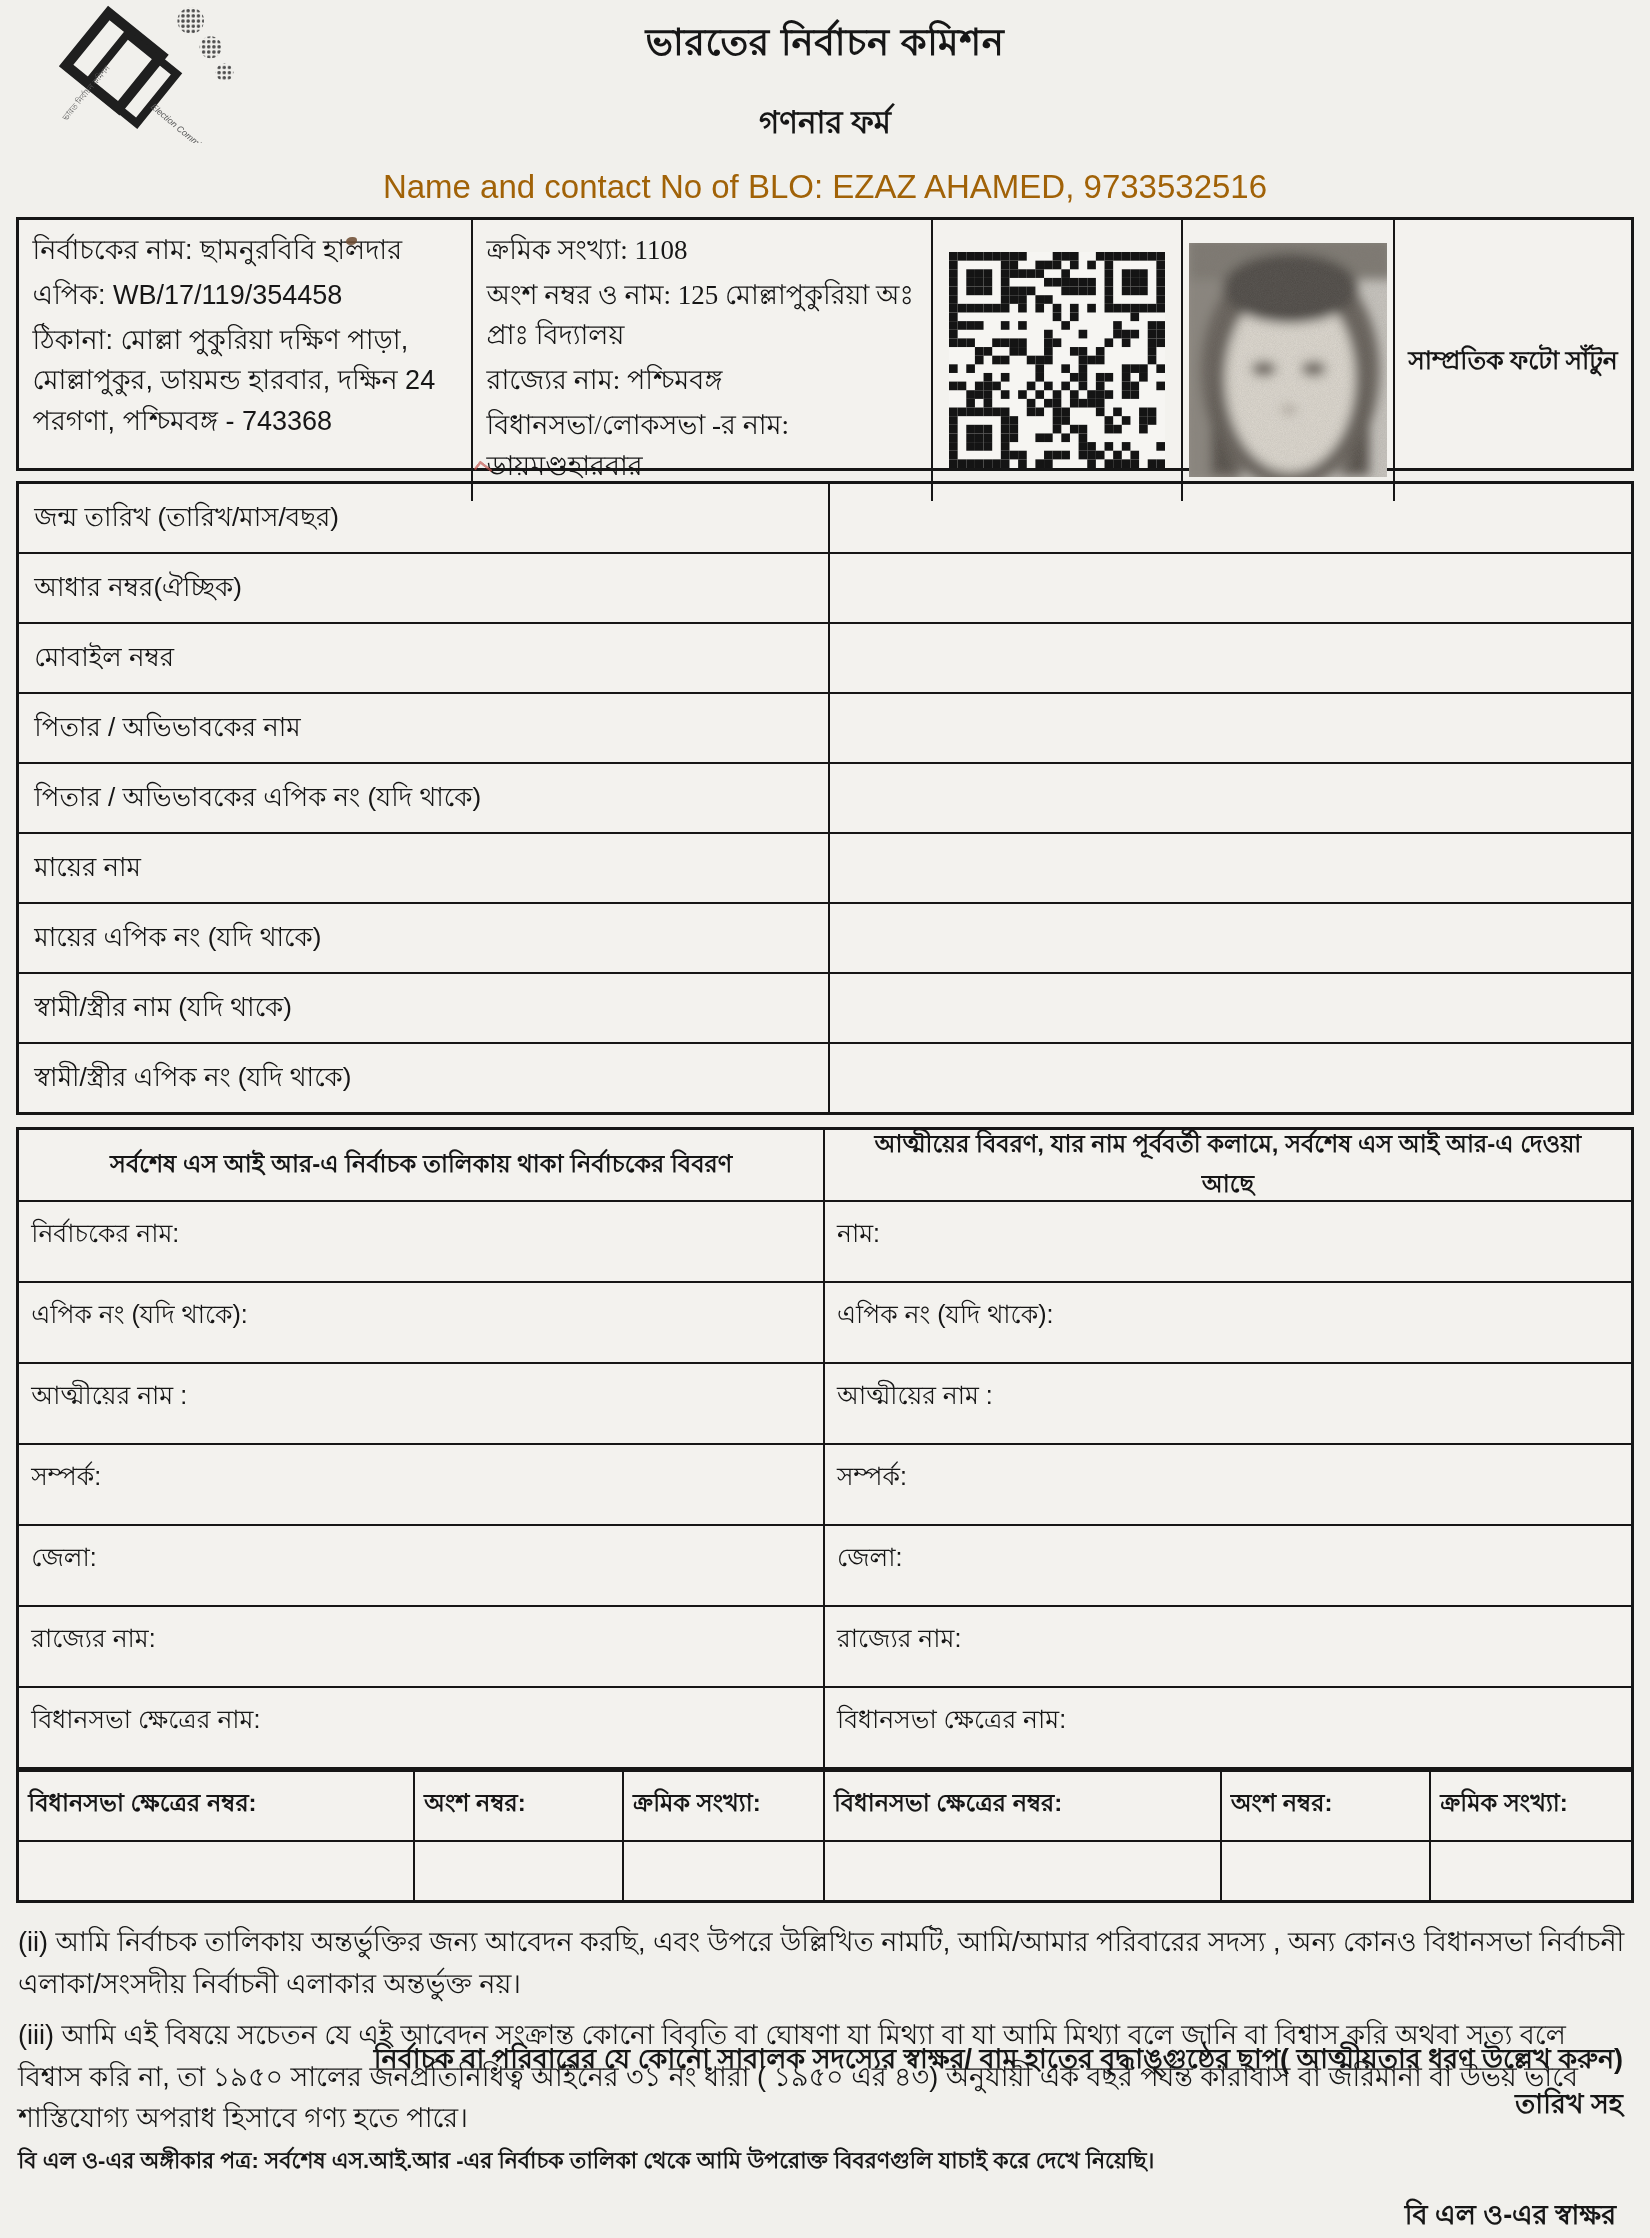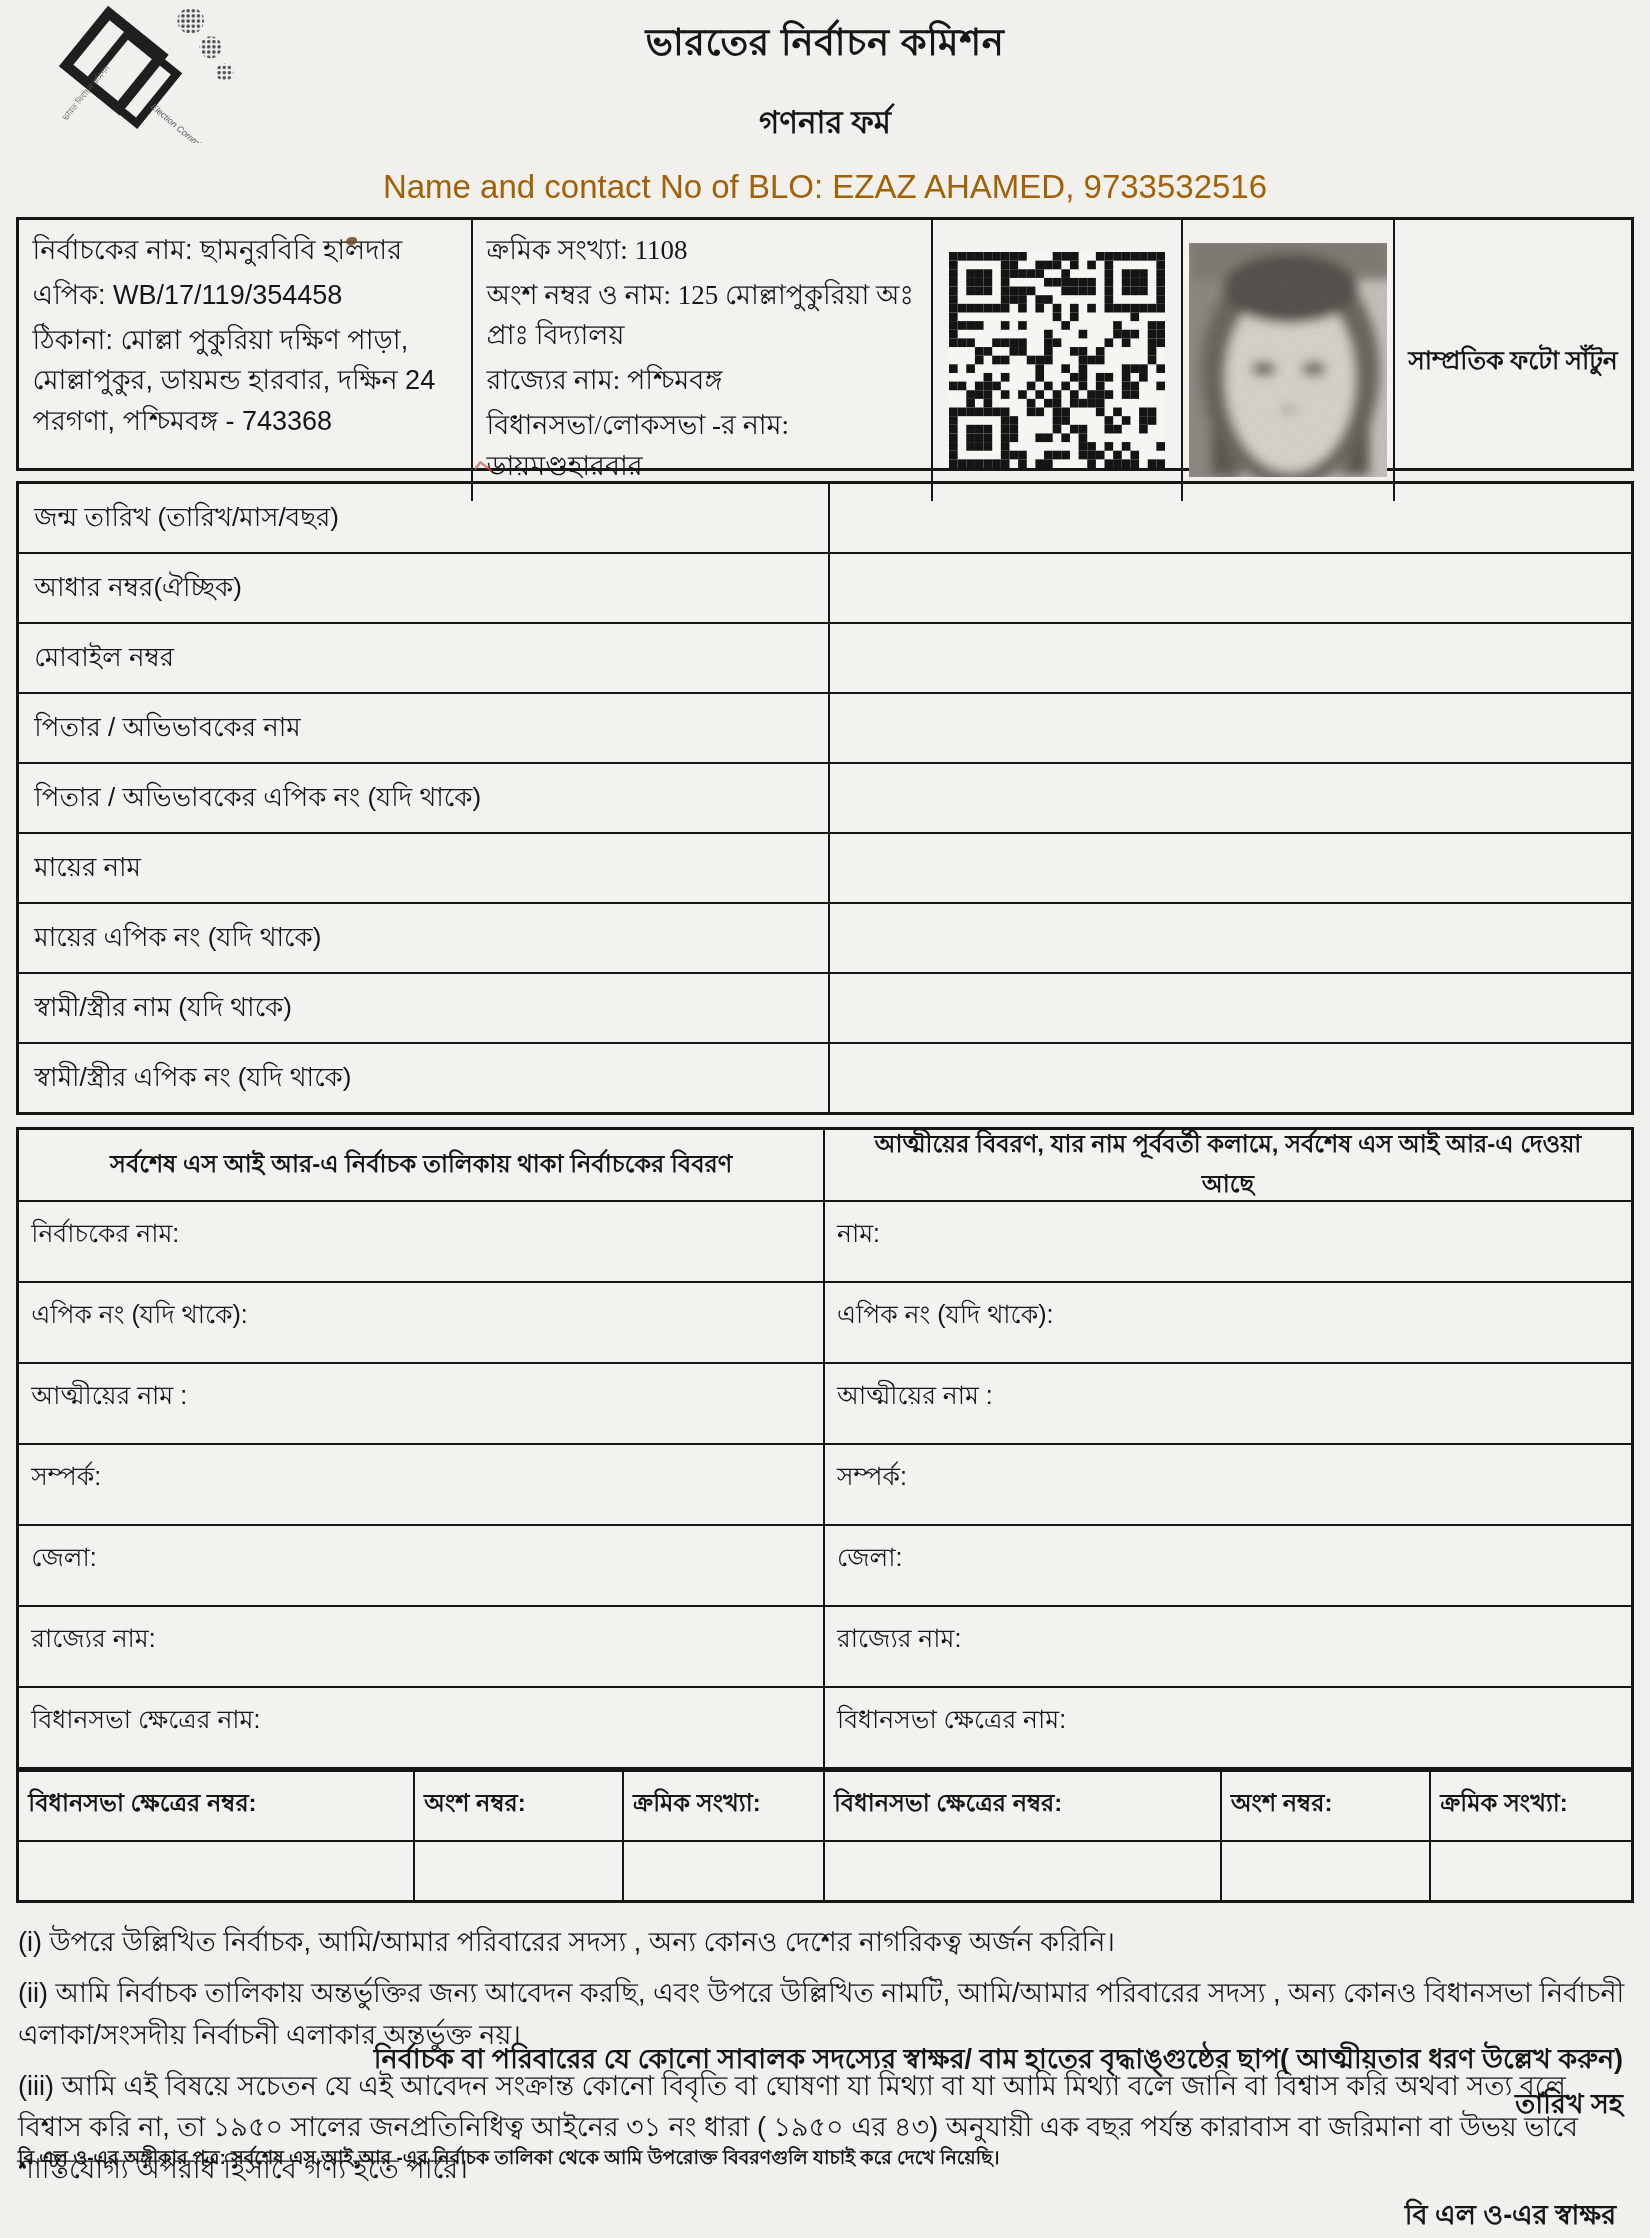--- a/index.html
+++ b/index.html
@@ -37,21 +37,21 @@
   .sir-sub{display:grid;grid-template-columns:49% 26% 25%;height:68px;border-bottom:2.2px solid #161616;}
   .sir-sub div{padding:12px 0 0 9px;font-size:24px;font-weight:700;}
   .sir-sub div + div{border-left:2.2px solid #161616;}
   .sir-empty{display:grid;grid-template-columns:49% 26% 25%;height:58px;}
   .sir-empty div + div{border-left:2.2px solid #161616;}
   
   .decl{margin:19px 18px 0;}
   .decl p{font-size:27px;line-height:1.55;margin:0 0 9px;font-weight:500;}
   .sig-note{position:absolute;right:27px;top:2038px;width:1257px;text-align:right;
             font-size:27px;font-weight:600;}
-  .pledge{position:absolute;left:18px;top:2143px;width:1153px;font-size:19px;font-weight:600;}
+  .pledge{position:absolute;left:18px;top:2143px;width:1153px;font-size:22px;font-weight:600;}
   .blo-sig{position:absolute;right:34px;top:2194px;font-size:27px;font-weight:600;}
   
   .speck-brown{position:absolute;left:346px;top:237px;width:11px;height:8.1px;background:#6b4a2f;
                border-radius:60% 40% 55% 45%;opacity:.85;}
   .mark-red{position:absolute;left:475px;top:464px;width:13.3px;height:8.1px;border-left:3px solid #c4524a;
             border-top:3px solid #c4524a;transform:rotate(38deg);opacity:.65;border-radius:1.5px;}
 </style>
 </head>
 <body>
 
@@ -503,21 +503,20 @@
       </div>
       <div class="sir-empty">
           <div></div>
           <div></div>
           <div></div>
         </div>
     </div>
   </div>
 
   <div class="decl">
-    <p>(i) উপরে উল্লিখিত নির্বাচক, আমি/আমার পরিবারের সদস্য , অন্য কোনও দেশের নাগরিকত্ব অর্জন করিনি।</p>
     <p>(ii) আমি নির্বাচক তালিকায় অন্তর্ভুক্তির জন্য আবেদন করছি, এবং উপরে উল্লিখিত নামটি, আমি/আমার পরিবারের সদস্য , অন্য কোনও বিধানসভা নির্বাচনী এলাকা/সংসদীয় নির্বাচনী এলাকার অন্তর্ভুক্ত নয়।</p>
     <p>(iii) আমি এই বিষয়ে সচেতন যে এই আবেদন সংক্রান্ত কোনো বিবৃতি বা ঘোষণা যা মিথ্যা বা যা আমি মিথ্যা বলে জানি বা বিশ্বাস করি অথবা সত্য বলে বিশ্বাস করি না, তা ১৯৫০ সালের জনপ্রতিনিধিত্ব আইনের ৩১ নং ধারা ( ১৯৫০ এর ৪৩) অনুযায়ী এক বছর পর্যন্ত কারাবাস বা জরিমানা বা উভয় ভাবে শাস্তিযোগ্য অপরাধ হিসাবে গণ্য হতে পারে।</p>
   </div>
 
   <div class="sig-note">নির্বাচক বা পরিবারের যে কোনো সাবালক সদস্যের স্বাক্ষর/ বাম হাতের বৃদ্ধাঙ্গুষ্ঠের ছাপ( আত্মীয়তার ধরণ উল্লেখ করুন) তারিখ সহ</div>
   <div class="pledge">বি এল ও-এর অঙ্গীকার পত্র: সর্বশেষ এস.আই.আর -এর নির্বাচক তালিকা থেকে আমি উপরোক্ত বিবরণগুলি যাচাই করে দেখে নিয়েছি।</div>
   <div class="blo-sig">বি এল ও-এর স্বাক্ষর</div>
 
   <div class="speck-brown"></div>
   <div class="mark-red"></div>

